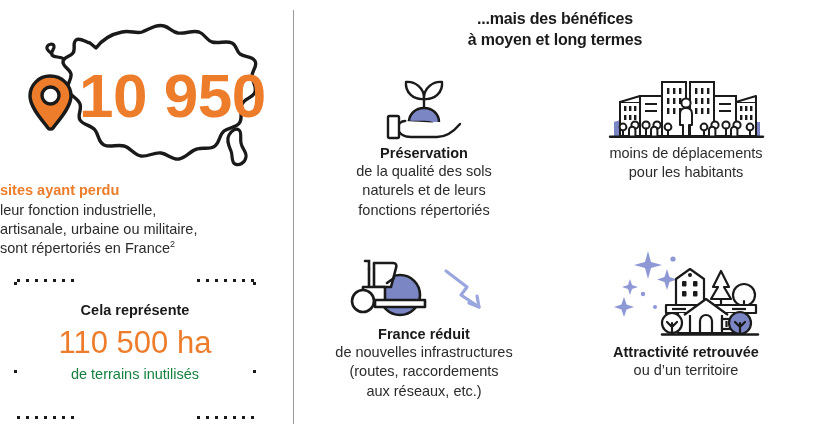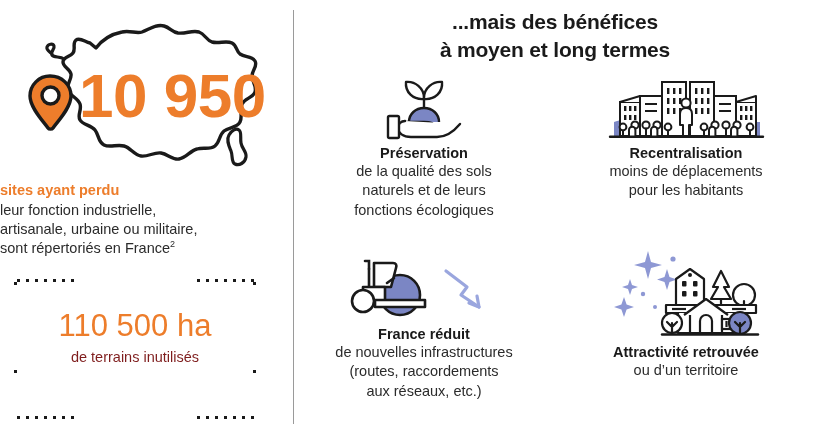--- a/index.html
+++ b/index.html
@@ -148,40 +148,40 @@
     font-size: 31px;
     font-weight: 400;
     color: #ED7D2B;
     line-height: 1.32;
     margin-top: 4px;
     white-space: pre;
   }
   .box-sub {
     font-size: 14.5px;
     font-weight: 400;
-    color: #7f1d1d;
+    color: #15803d;
     line-height: 1.2;
     margin-top: 2px;
   }
 
   
   .right-col {
     position: absolute;
     left: 293px;
     top: 0;
     width: 524px;
     height: 434px;
   }
   .right-title {
     position: absolute;
     left: 0;
     top: 8px;
     width: 524px;
     text-align: center;
-    font-size: 21px;
+    font-size: 16px;
     font-weight: 700;
     line-height: 1.33;
     color: #1a1a1a;
     letter-spacing: -0.2px;
   }
   .right-title span { display: block; }
 
   .benefits {
     position: absolute;
     left: 0;
@@ -280,20 +280,21 @@
       <div class="corner c-bl">
         <span class="dbar-h"></span>
           <span class="dbar-v"></span>
       </div>
       <div class="corner c-br">
         <span class="dbar-h"></span>
           <span class="dbar-v"></span>
       </div>
 
       <div class="box-inner">
+        <div class="box-title">Cela représente</div>
         <div class="box-number">110 500 ha</div>
         <div class="box-sub">de terrains inutilisés</div>
       </div>
     </div>
   </div>
 
   <div class="divider"></div>
 
   <div class="right-col">
 
@@ -314,21 +315,21 @@
             <path d="M28 48 C28 40,34.5 34,43 34 C51.5 34,58 40,58 48" fill="none" stroke="#1a1a1a" stroke-width="2.4" stroke-linejoin="round"></path>
             <path d="M24 48 C30 48,37 48,43 48 C49 48,53 49,53 52 C53 55,49 56,44 56 L33 56" fill="#ffffff" stroke="#1a1a1a" stroke-width="2.4" stroke-linejoin="round" stroke-linecap="round"></path>
             <path d="M24 47 C20 47,17 50,17 54 C17 59,22 63,30 63 L56 63 C66 63,74 56,79 50" fill="#ffffff" stroke="#1a1a1a" stroke-width="2.4" stroke-linejoin="round" stroke-linecap="round"></path>
             <rect x="7" y="42" width="11" height="22" rx="1.5" fill="#ffffff" stroke="#1a1a1a" stroke-width="2.4"></rect>
           </svg>
         </div>
         <div class="b-title">Préservation</div>
         <div class="b-body">
           <span>de la qualité des sols</span>
           <span>naturels et de leurs</span>
-          <span>fonctions écologiques</span>
+          <span>fonctions répertoriés</span>
         </div>
       </div>
 
       <div class="benefit b2">
         <div class="b-icon">
           <svg width="160" height="72" viewBox="0 0 160 72">
             <path d="M8 50 C22 44,34 52,48 48 C58 45,62 50,70 50 L70 64 L8 64 Z" fill="#7B86C4"></path>
             <path d="M90 50 C104 44,116 52,130 48 C142 45,148 51,154 50 L154 64 L90 64 Z" fill="#7B86C4"></path>
             <rect x="14" y="30" width="20" height="34" fill="#ffffff" stroke="#1a1a1a" stroke-width="2"></rect>
             <path d="M14 30 L34 24 L34 30" fill="#ffffff" stroke="#1a1a1a" stroke-width="2" stroke-linejoin="round"></path>
@@ -410,21 +411,20 @@
               <path d="M103 64 L103 58 A3.2 3.2 0 0 1 109.4 58 L109.4 64" fill="#ffffff"></path>
               <path d="M125 64 L125 58 A3.2 3.2 0 0 1 131.4 58 L131.4 64" fill="#ffffff"></path>
             </g>
             <g>
               <circle cx="80" cy="31" r="4.6" fill="#ffffff" stroke="#1a1a1a" stroke-width="2"></circle>
               <path d="M74 42 C74 38,76.5 36,80 36 C83.5 36,86 38,86 42 L86 53 L83 53 L83 64 L77 64 L77 53 L74 53 Z" fill="#ffffff" stroke="#1a1a1a" stroke-width="2" stroke-linejoin="round"></path>
             </g>
             <path d="M4 64.8 L157 64.8" stroke="#1a1a1a" stroke-width="2.4" stroke-linecap="round"></path>
           </svg>
         </div>
-        <div class="b-title">Recentralisation</div>
         <div class="b-body">
           <span>moins de déplacements</span>
           <span>pour les habitants</span>
         </div>
       </div>
 
       <div class="benefit b3">
         <div class="b-icon">
           <svg width="170" height="78" viewBox="0 0 170 78">
             <circle cx="61" cy="48" r="20" fill="#7B86C4"></circle>

